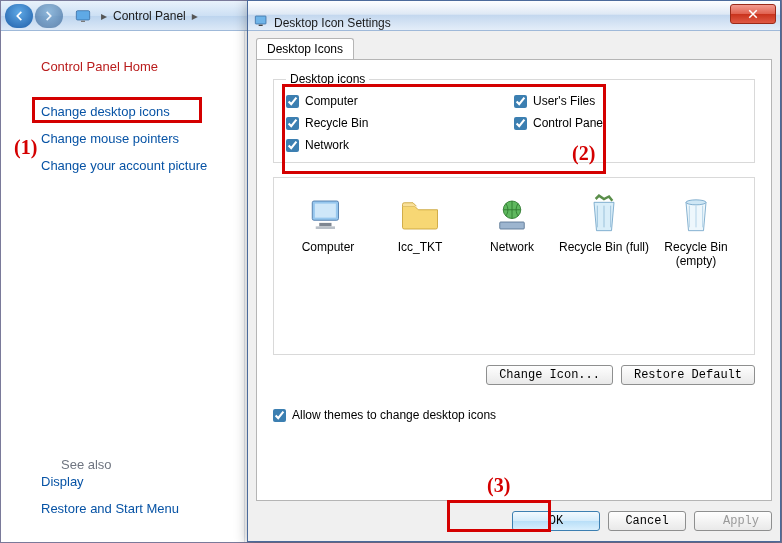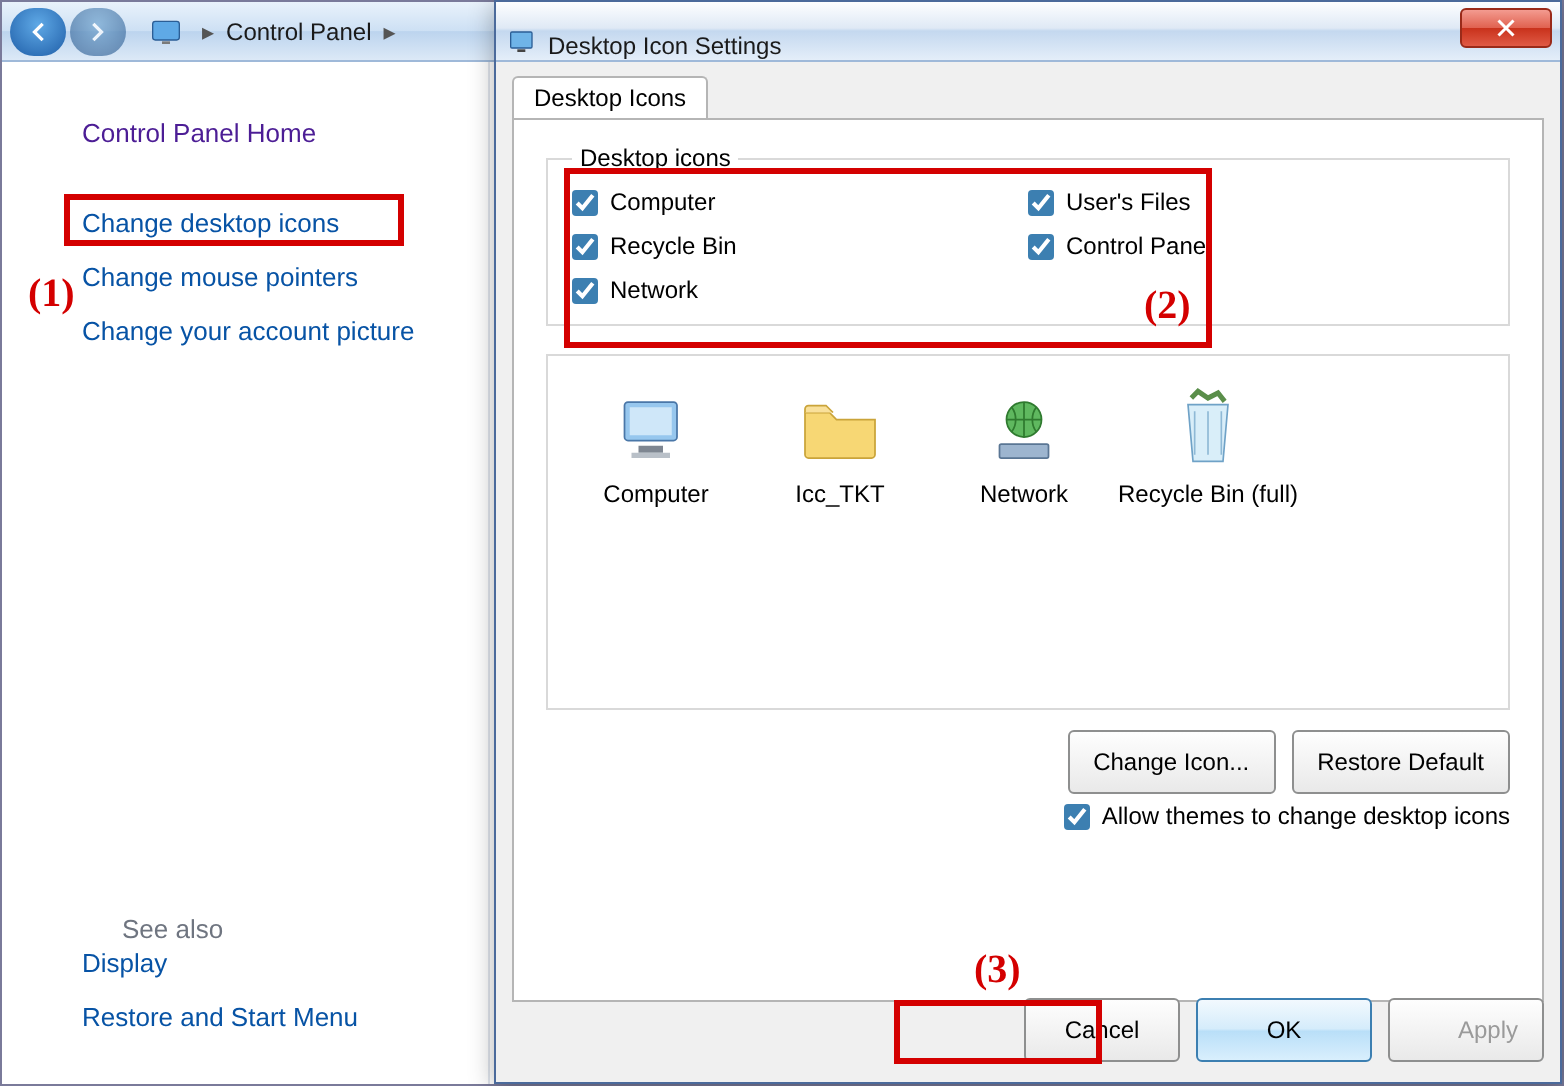--- a/index.html
+++ b/index.html
@@ -150,37 +150,37 @@
     font-size:12px;
     cursor:pointer;
   }
   .preview-item .pv-icon { height:46px; display:flex; align-items:flex-end; justify-content:center; }
   .preview-item .pv-label { margin-top:4px; line-height:1.2; }
   .row-btns {
     display:flex; justify-content:flex-end; gap:8px;
     margin-top:10px;
   }
   button.win {
-    min-width:96px; height:32px;
-    font-family:Liberation Sans, sans-serif; font-size:12px;
+    min-width:96px; height:20px;
+    font-family:Liberation Mono, monospace; font-size:12px;
     background: linear-gradient(to bottom,#fefefe,#e9e9e9);
     border:1px solid #8e8f8f;
     border-radius:3px;
     padding:0 12px;
     cursor:pointer;
   }
   button.win.default {
     border:1px solid #3c7fb1;
     background: linear-gradient(to bottom,#f2f9fe,#d5ecfb 48%,#b9dff8 52%,#d9effd);
   }
   button.win:disabled {
     color:#9a9a9a;
     cursor:default;
   }
-  .allow-themes { margin-top:4px; display:flex; align-items:center; font-size:12px;justify-content:flex-end; }
+  .allow-themes { margin-top:23px; display:flex; align-items:center; font-size:12px; }
   .allow-themes input { margin:0 6px 0 0; accent-color:#3c7fb1; }
   .dlg-footer {
     position:absolute; left:8px; right:8px; bottom:10px;
     display:flex; justify-content:flex-end; gap:8px;
   }
 </style>
 </head>
 <body>
 
 <div class="cp-window">
@@ -200,21 +200,21 @@
         <rect x="2" y="4" width="20" height="14" rx="2" fill="#5fa9e6" stroke="#2b5e96"></rect>
         <rect x="9" y="19" width="6" height="2" fill="#7a7a7a"></rect>
       </svg>
       <span class="sep">▸</span>
       <span>Control Panel</span>
       <span class="sep">▸</span>
     </div>
   </div>
   <div class="cp-body">
     <div class="cp-sidebar">
-      <a class="link" style="color:#4c1d95;">Control Panel Home</a>
+      <a class="link" style="color:#b91c1c;">Control Panel Home</a>
       <div style="height:18px;"></div>
       <a class="link">Change desktop icons</a>
       <a class="link">Change mouse pointers</a>
       <a class="link">Change your account picture</a>
 
       <div class="see-also">See also</div>
       <div class="see-links">
         <a class="link">Display</a>
         <a class="link">Restore and Start Menu</a>
       </div>
@@ -300,36 +300,46 @@
         <div class="preview-item">
           <div class="pv-icon">
               <svg width="40" height="44" viewBox="0 0 48 52">
                 <path d="M12 12h24l-3 34H15z" fill="#d9eef9" stroke="#6fa2c7"></path>
                 <path d="M14 8l4-4 6 4 6-3 4 5" stroke="#5a8e4a" stroke-width="3" fill="none"></path>
                 <path d="M16 16v26M24 16v26M32 16v26" stroke="#8fb9d6"></path>
               </svg>
             </div>
           <div class="pv-label">Recycle Bin (full)</div>
         </div>
+        <div class="preview-item">
+          <div class="pv-icon">
+              <svg width="40" height="44" viewBox="0 0 48 52">
+                <path d="M12 12h24l-3 34H15z" fill="#eef7fc" stroke="#6fa2c7"></path>
+                <ellipse cx="24" cy="12" rx="12" ry="3" fill="#cfe7f5" stroke="#6fa2c7"></ellipse>
+                <path d="M16 16v26M24 16v26M32 16v26" stroke="#a8cce4"></path>
+              </svg>
+            </div>
+          <div class="pv-label">Recycle Bin (empty)</div>
+        </div>
       </div>
 
       <div class="row-btns">
         <button class="win">Change Icon...</button>
         <button class="win">Restore Default</button>
       </div>
 
       <label class="allow-themes">
         <input type="checkbox" checked="" style="">
         <span>Allow themes to change desktop icons</span>
       </label>
     </div>
 
     <div class="dlg-footer">
+      <button class="win default" style="min-width:88px;">OK</button>
       <button class="win" style="min-width:78px;">Cancel</button>
-      <button class="win default" style="min-width:88px;">OK</button>
       <button class="win" style="min-width:78px;text-align:right;" disabled="">Apply</button>
     </div>
   </div>
 </div>
 
 <div class="annot-box" style="left:32px; top:97px; width:170px; height:26px;"></div>
 <div class="annot-label" style="left:14px; top:136px;">(1)</div>
 
 <div class="annot-box" style="left:282px; top:84px; width:324px; height:90px;"></div>
 <div class="annot-label" style="left:572px; top:142px;">(2)</div>

